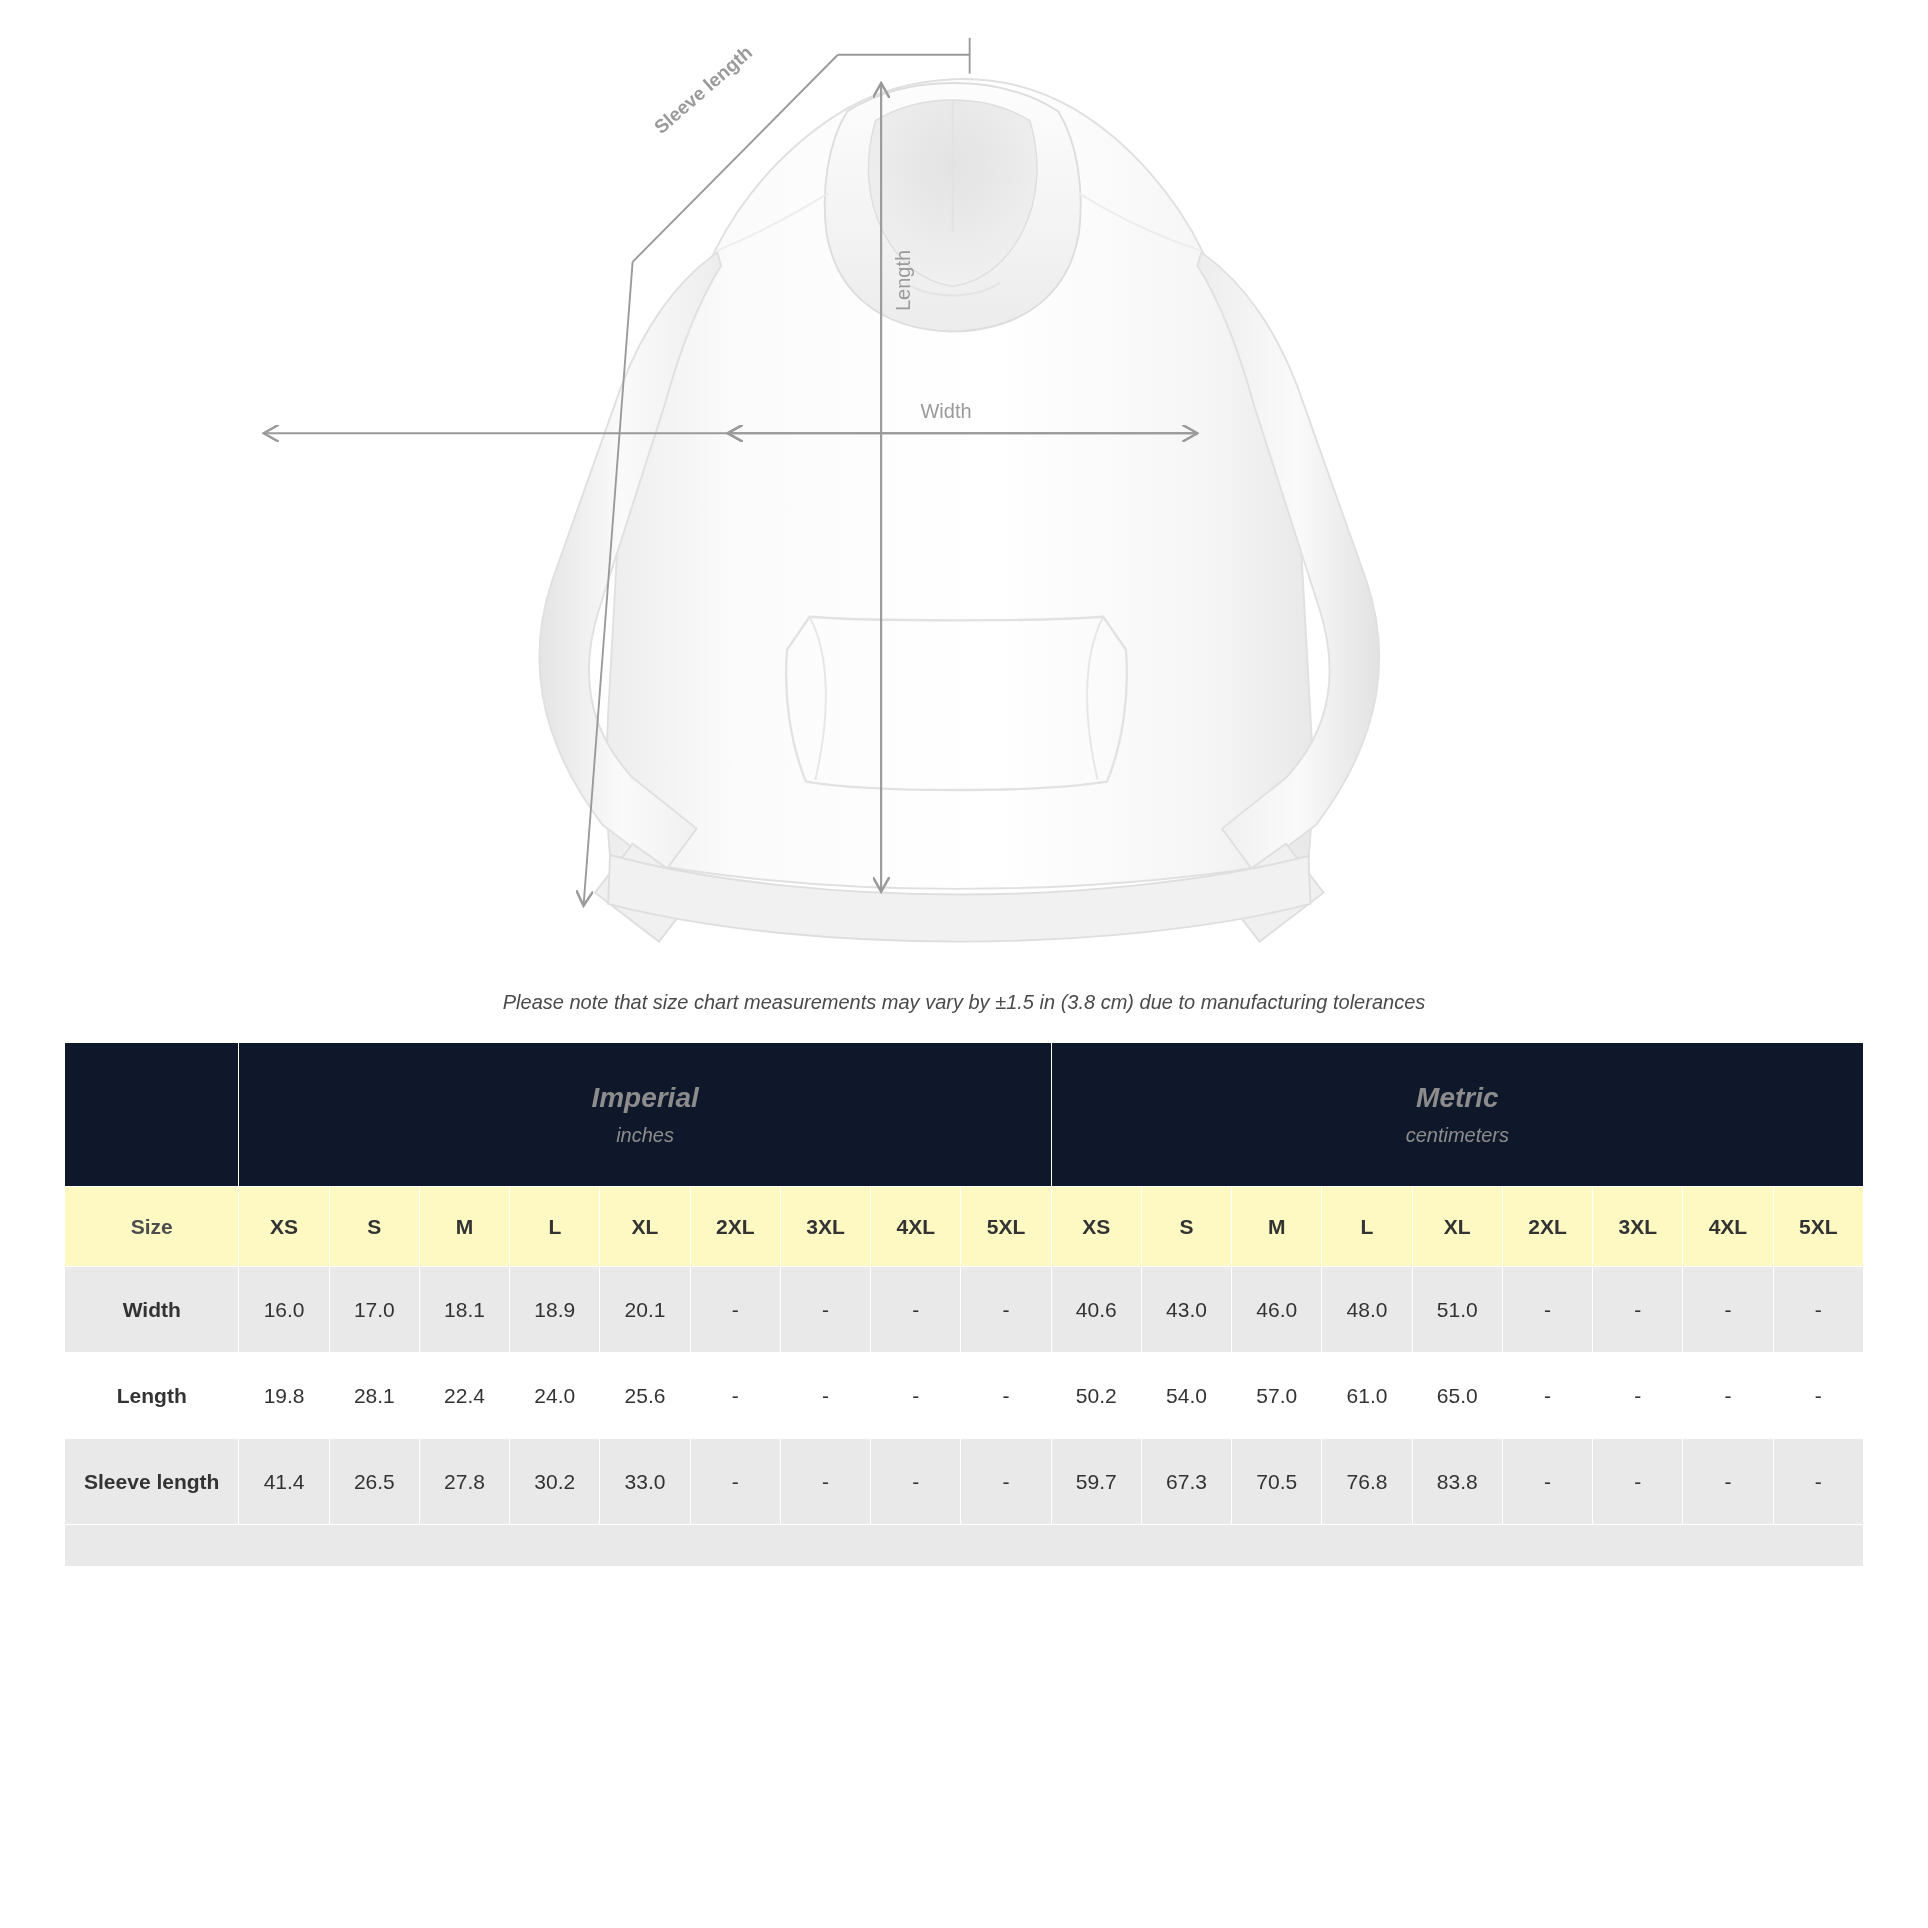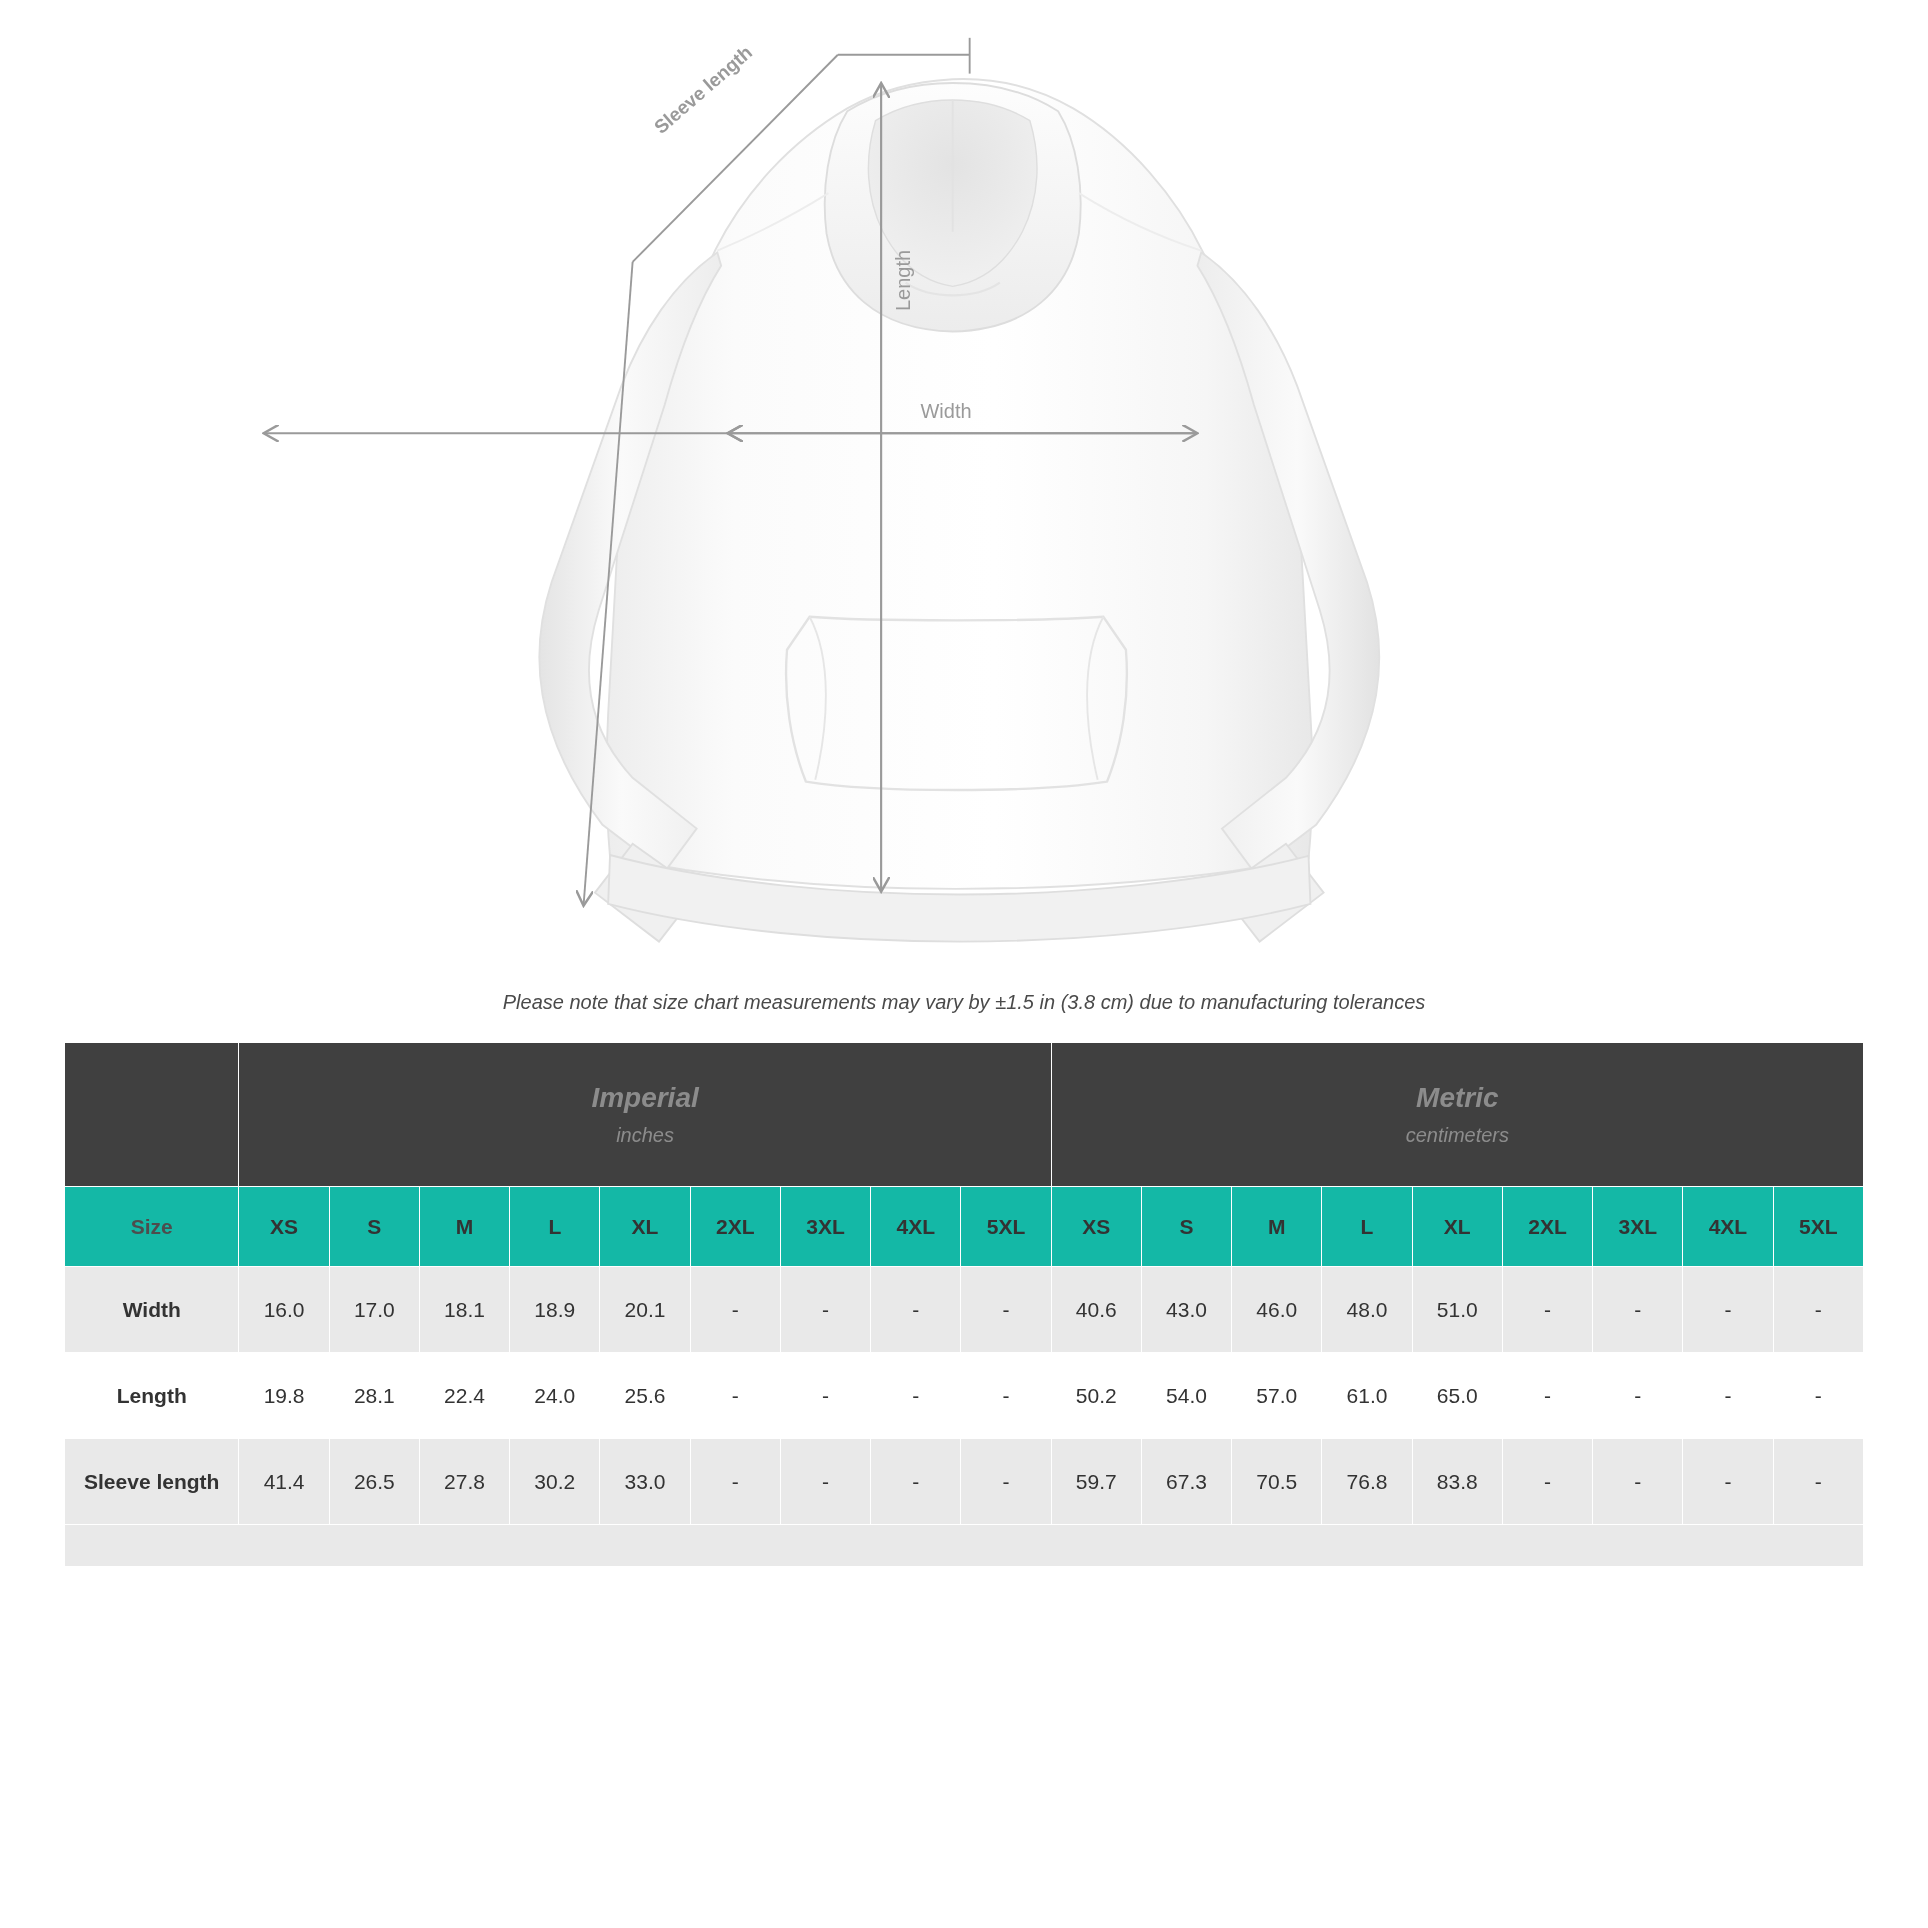--- a/index.html
+++ b/index.html
@@ -88,39 +88,39 @@
   }
   table.size-table td,
   table.size-table th {
     border: 0.9px solid #ffffff;
     text-align: center;
     font-size: 21px;
     color: #333333;
     padding: 0;
   }
   .unit-header td {
-    background: #404040;
+    background: #0f172a;
     height: 143px;
     vertical-align: middle;
   }
   .unit-title {
     font-size: 28px;
     font-weight: bold;
     font-style: italic;
     color: #8c8c8c;
   }
   .unit-sub {
     font-size: 20px;
     font-style: italic;
     color: #8c8c8c;
     margin-top: 9.4px;
     text-align: center;
   }
   .size-header td {
-    background: #14b8a6;
+    background: #fef9c3;
     height: 79px;
     font-weight: bold;
     color: #4d4d4d;
     font-size: 21.7px;
   }
   .size-header td.rowlabel {
     font-weight: bold;
     color: #4d4d4d;
   }
   tr.data-row td {

